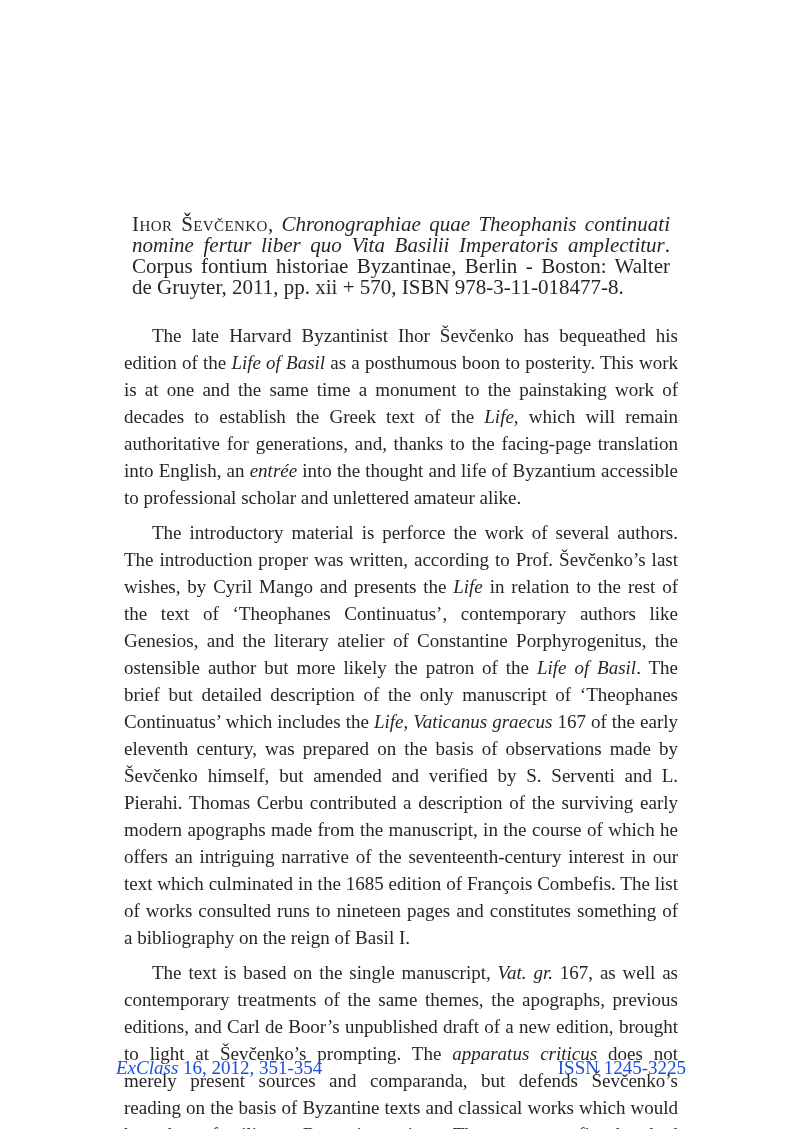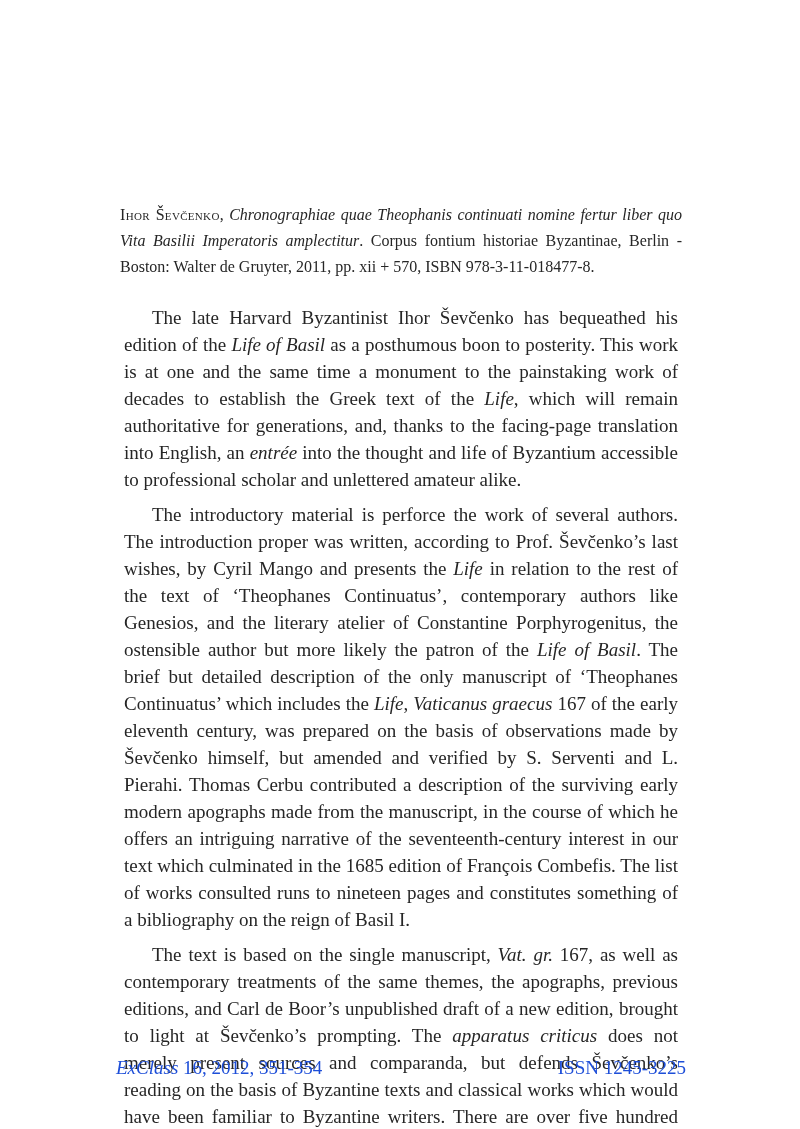--- a/index.html
+++ b/index.html
@@ -26,25 +26,25 @@
 
   .text-block {
     position: absolute;
     left: 116px;
     top: 198px;
     width: 570px;
   }
 
   
   .biblio {
-    font-size: 16px;
-    line-height: 26px;
+    font-size: 21px;
+    line-height: 21px;
     text-align: justify;
     text-justify: inter-word;
-    margin: 4px;
+    margin: 16px;
     hyphens: none;
   }
   .smallcaps {
     font-variant: small-caps;
     letter-spacing: 0.02em;
   }
   .ital { font-style: italic; }
 
   
   .body-para {

